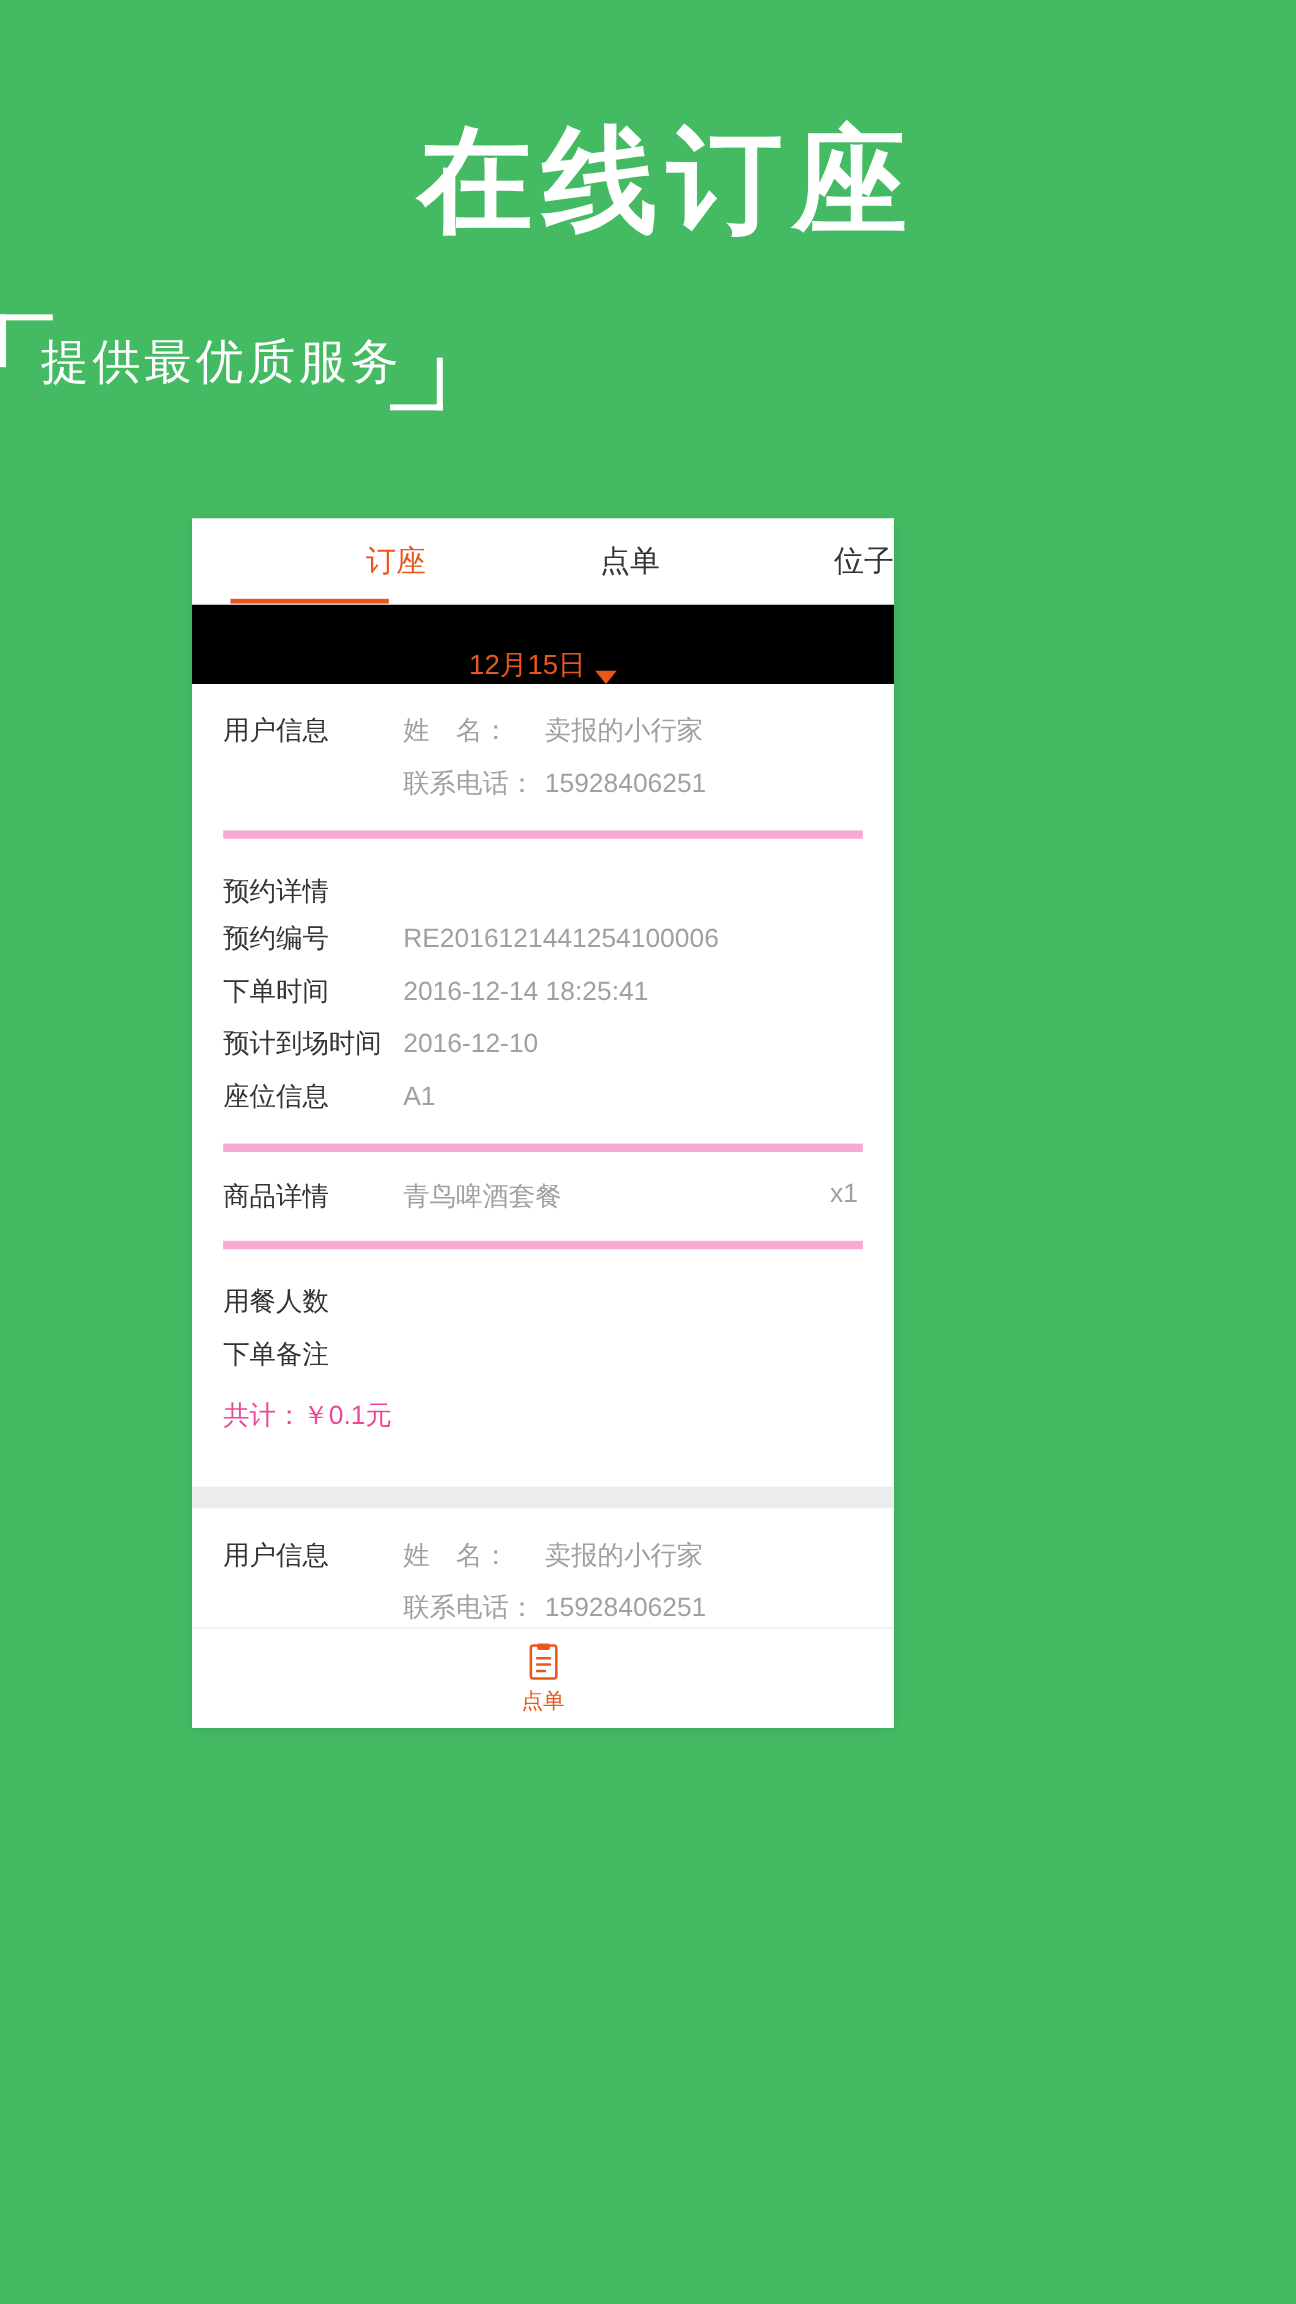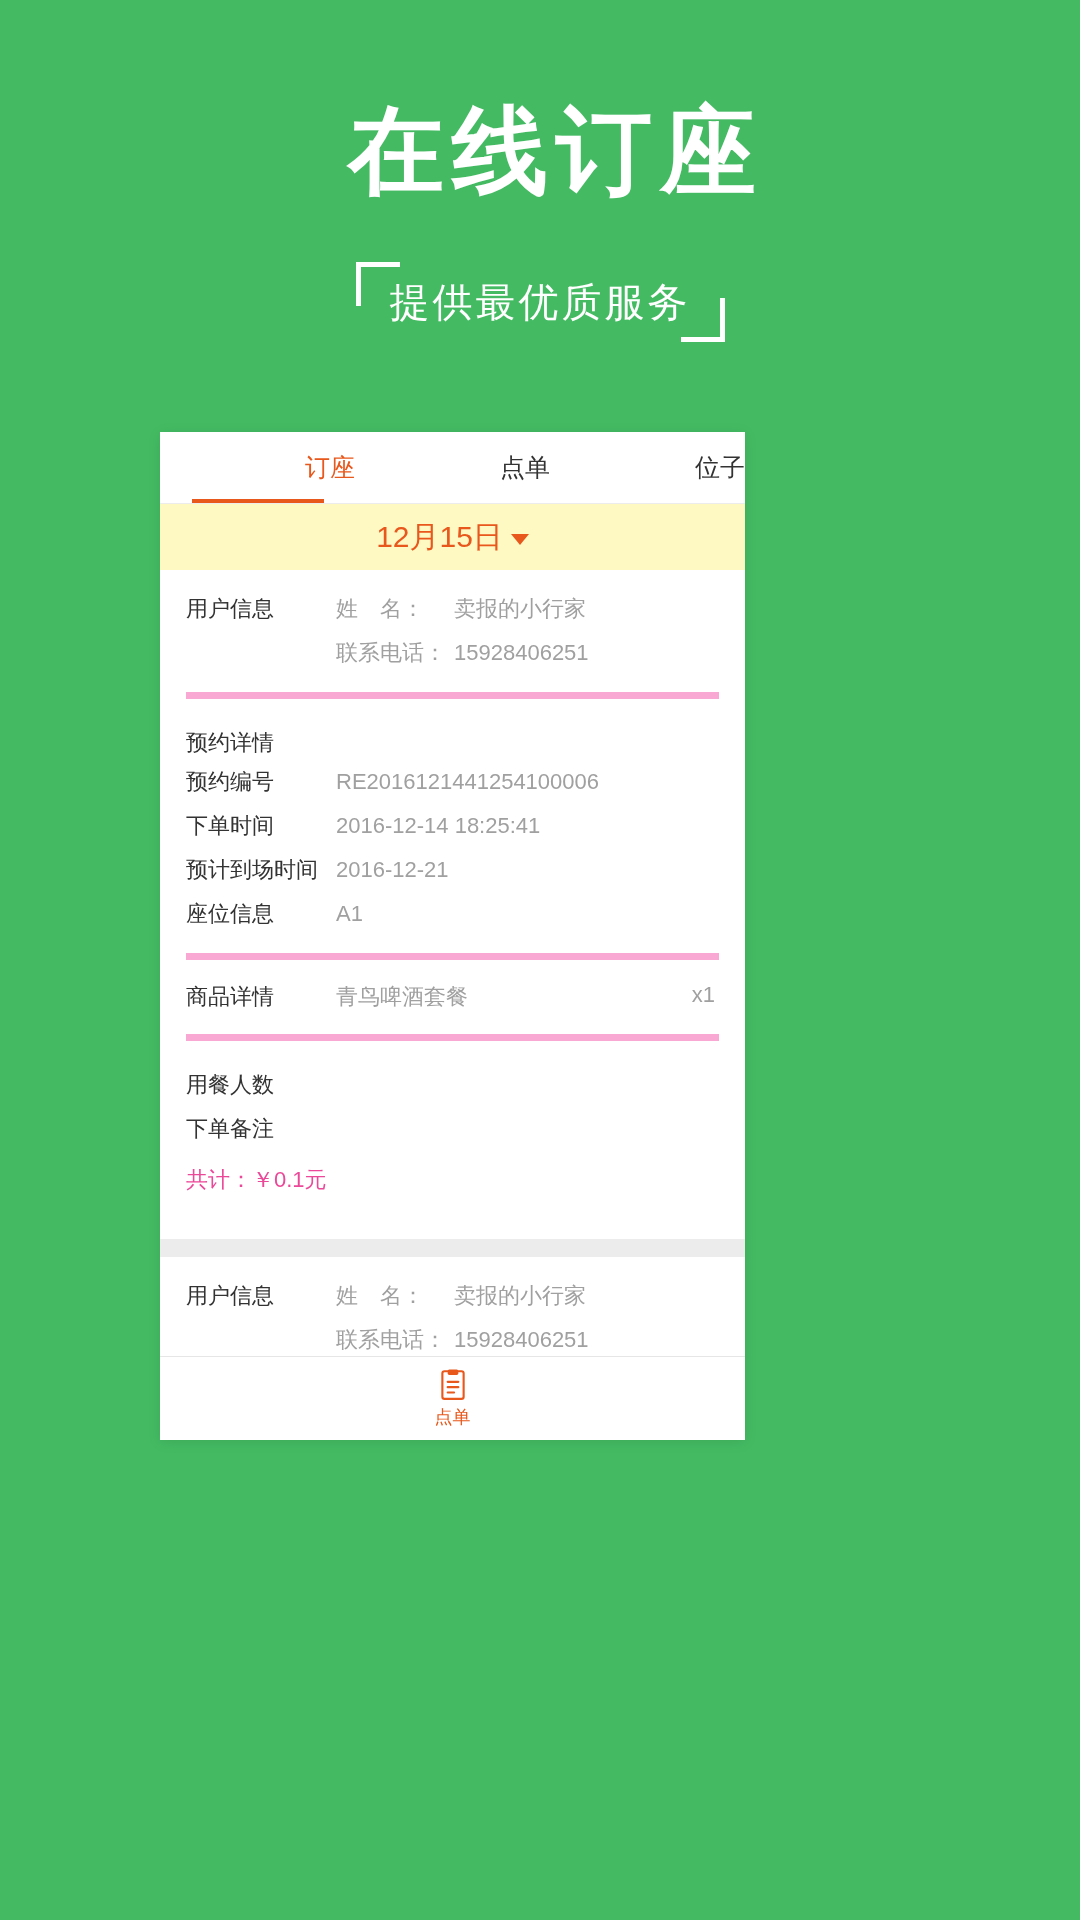--- a/index.html
+++ b/index.html
@@ -22,21 +22,21 @@
     text-align: center;
     color: #ffffff;
     font-size: 96px;
     font-weight: bold;
     letter-spacing: 8px;
     line-height: 1.1;
   }
   .hero-sub-wrap {
     position: absolute;
     top: 262px; left: 0; width: 1080px;
-    display: flex; justify-content: center; align-items: center;
+    display: flex; align-items: center;
   }
   .hero-sub-inner {
     position: relative;
     padding: 16px 34px;
   }
   .hero-sub {
     color: #ffffff;
     font-size: 40px;
     letter-spacing: 3px;
     white-space: nowrap;
@@ -79,25 +79,25 @@
     position: absolute;
     left: 50%; transform: translateX(-50%);
     bottom: 0;
     width: 132px; height: 4px;
     background: #e8581c;
   }
 
   
   .date-bar {
     height: 66px;
-    background: #fef9c3;
-    display: flex; align-items: center; justify-content: center;
+    background: #000000;
+    display: flex; align-items: flex-end; justify-content: center;
     gap: 8px;
     color: #e8581c;
-    font-size: 30px;
+    font-size: 23px;
   }
   .caret {
     width: 0; height: 0;
     border-left: 9px solid transparent;
     border-right: 9px solid transparent;
     border-top: 11px solid #e8581c;
     margin-top: 4px;
   }
 
   
@@ -224,21 +224,21 @@
         <div class="row">
           <div class="lbl">预约编号</div>
           <div class="val">RE2016121441254100006</div>
         </div>
         <div class="row">
           <div class="lbl">下单时间</div>
           <div class="val">2016-12-14 18:25:41</div>
         </div>
         <div class="row">
           <div class="lbl">预计到场时间</div>
-          <div class="val">2016-12-21</div>
+          <div class="val">2016-12-10</div>
         </div>
         <div class="row">
           <div class="lbl">座位信息</div>
           <div class="val">A1</div>
         </div>
       </div>
 
       <div class="sec hairline">
         <div class="goods-row">
           <div class="lbl">商品详情</div>

